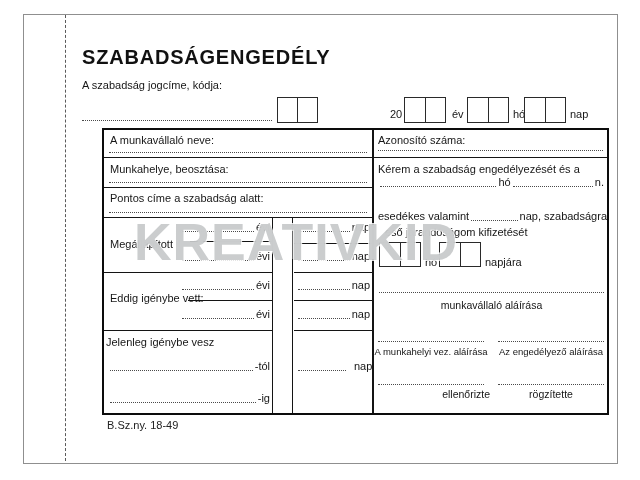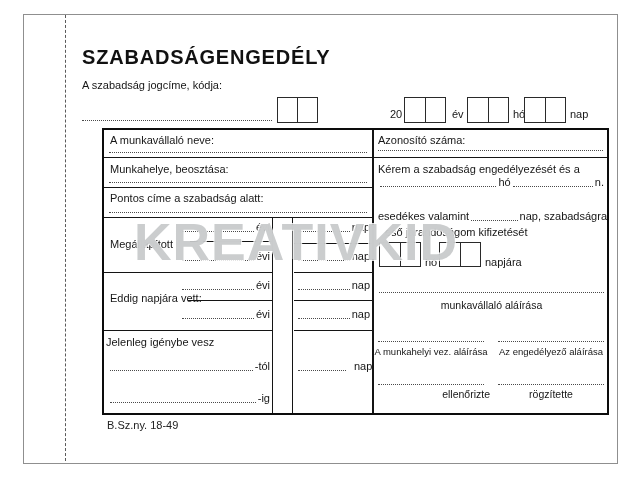--- a/index.html
+++ b/index.html
@@ -105,21 +105,21 @@
         <span class="sfx">nap</span>
       </div>
     <div class="hline thin" style="left:190px;top:113px;width:78px;"></div>
     <div class="dotrow" style="left:192px;top:120px;width:74px;">
         <span class="dots"></span>
         <span class="sfx">nap</span>
       </div>
     <div class="hline thin" style="left:0;top:142px;width:168px;"></div>
     <div class="hline thin" style="left:190px;top:142px;width:78px;"></div>
 
-    <div class="lbl" style="left:6px;top:162px;">Eddig napjára vett:</div>
+    <div class="lbl" style="left:6px;top:162px;">Eddig igénybe vett:</div>
     <div class="dotrow" style="left:76px;top:149px;width:90px;">
         <span class="dots"></span>
         <span class="sfx">évi</span>
       </div>
     <div class="hline thin" style="left:84px;top:170px;width:84px;"></div>
     <div class="dotrow" style="left:76px;top:178px;width:90px;">
         <span class="dots"></span>
         <span class="sfx">évi</span>
       </div>
     <div class="dotrow" style="left:192px;top:149px;width:74px;">

